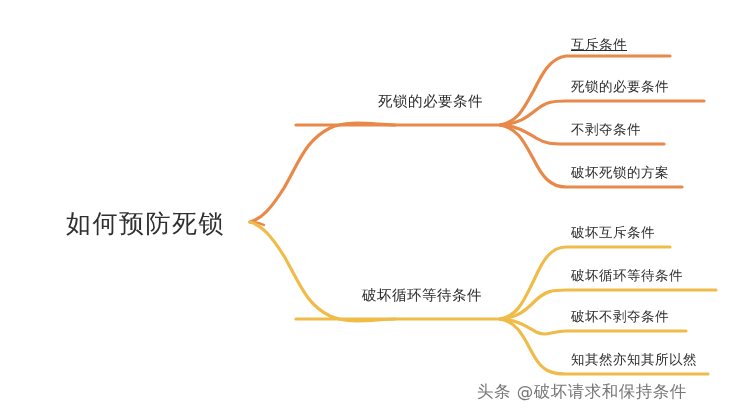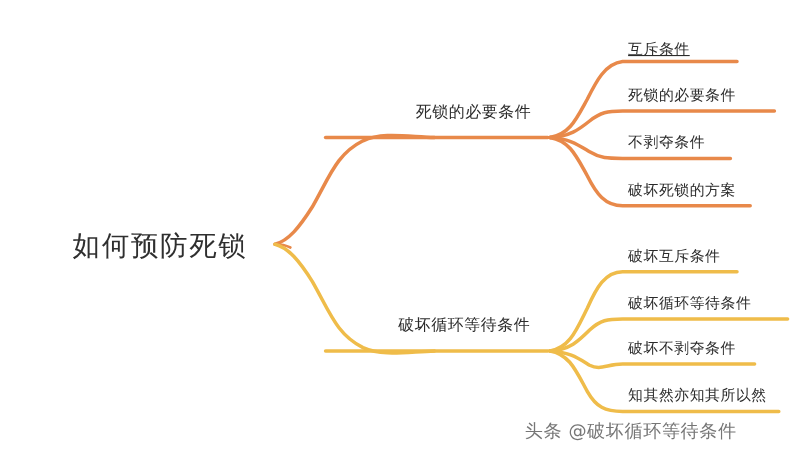--- a/index.html
+++ b/index.html
@@ -95,13 +95,13 @@
 <div class="node-text leaf-text" style="left:571px; top:164px;">破坏死锁的方案</div>
 
 <div class="node-text leaf-text" style="left:571px; top:224px;">破坏互斥条件</div>
 
 <div class="node-text leaf-text" style="left:571px; top:267px;">破坏循环等待条件</div>
 
 <div class="node-text leaf-text" style="left:571px; top:308px;">破坏不剥夺条件</div>
 
 <div class="node-text leaf-text" style="left:571px; top:351px;">知其然亦知其所以然</div>
 
-<div class="watermark">头条 @破坏循环等待条件</div>
+<div class="watermark">头条 @破坏请求和保持条件</div>
 
 </body></html>

